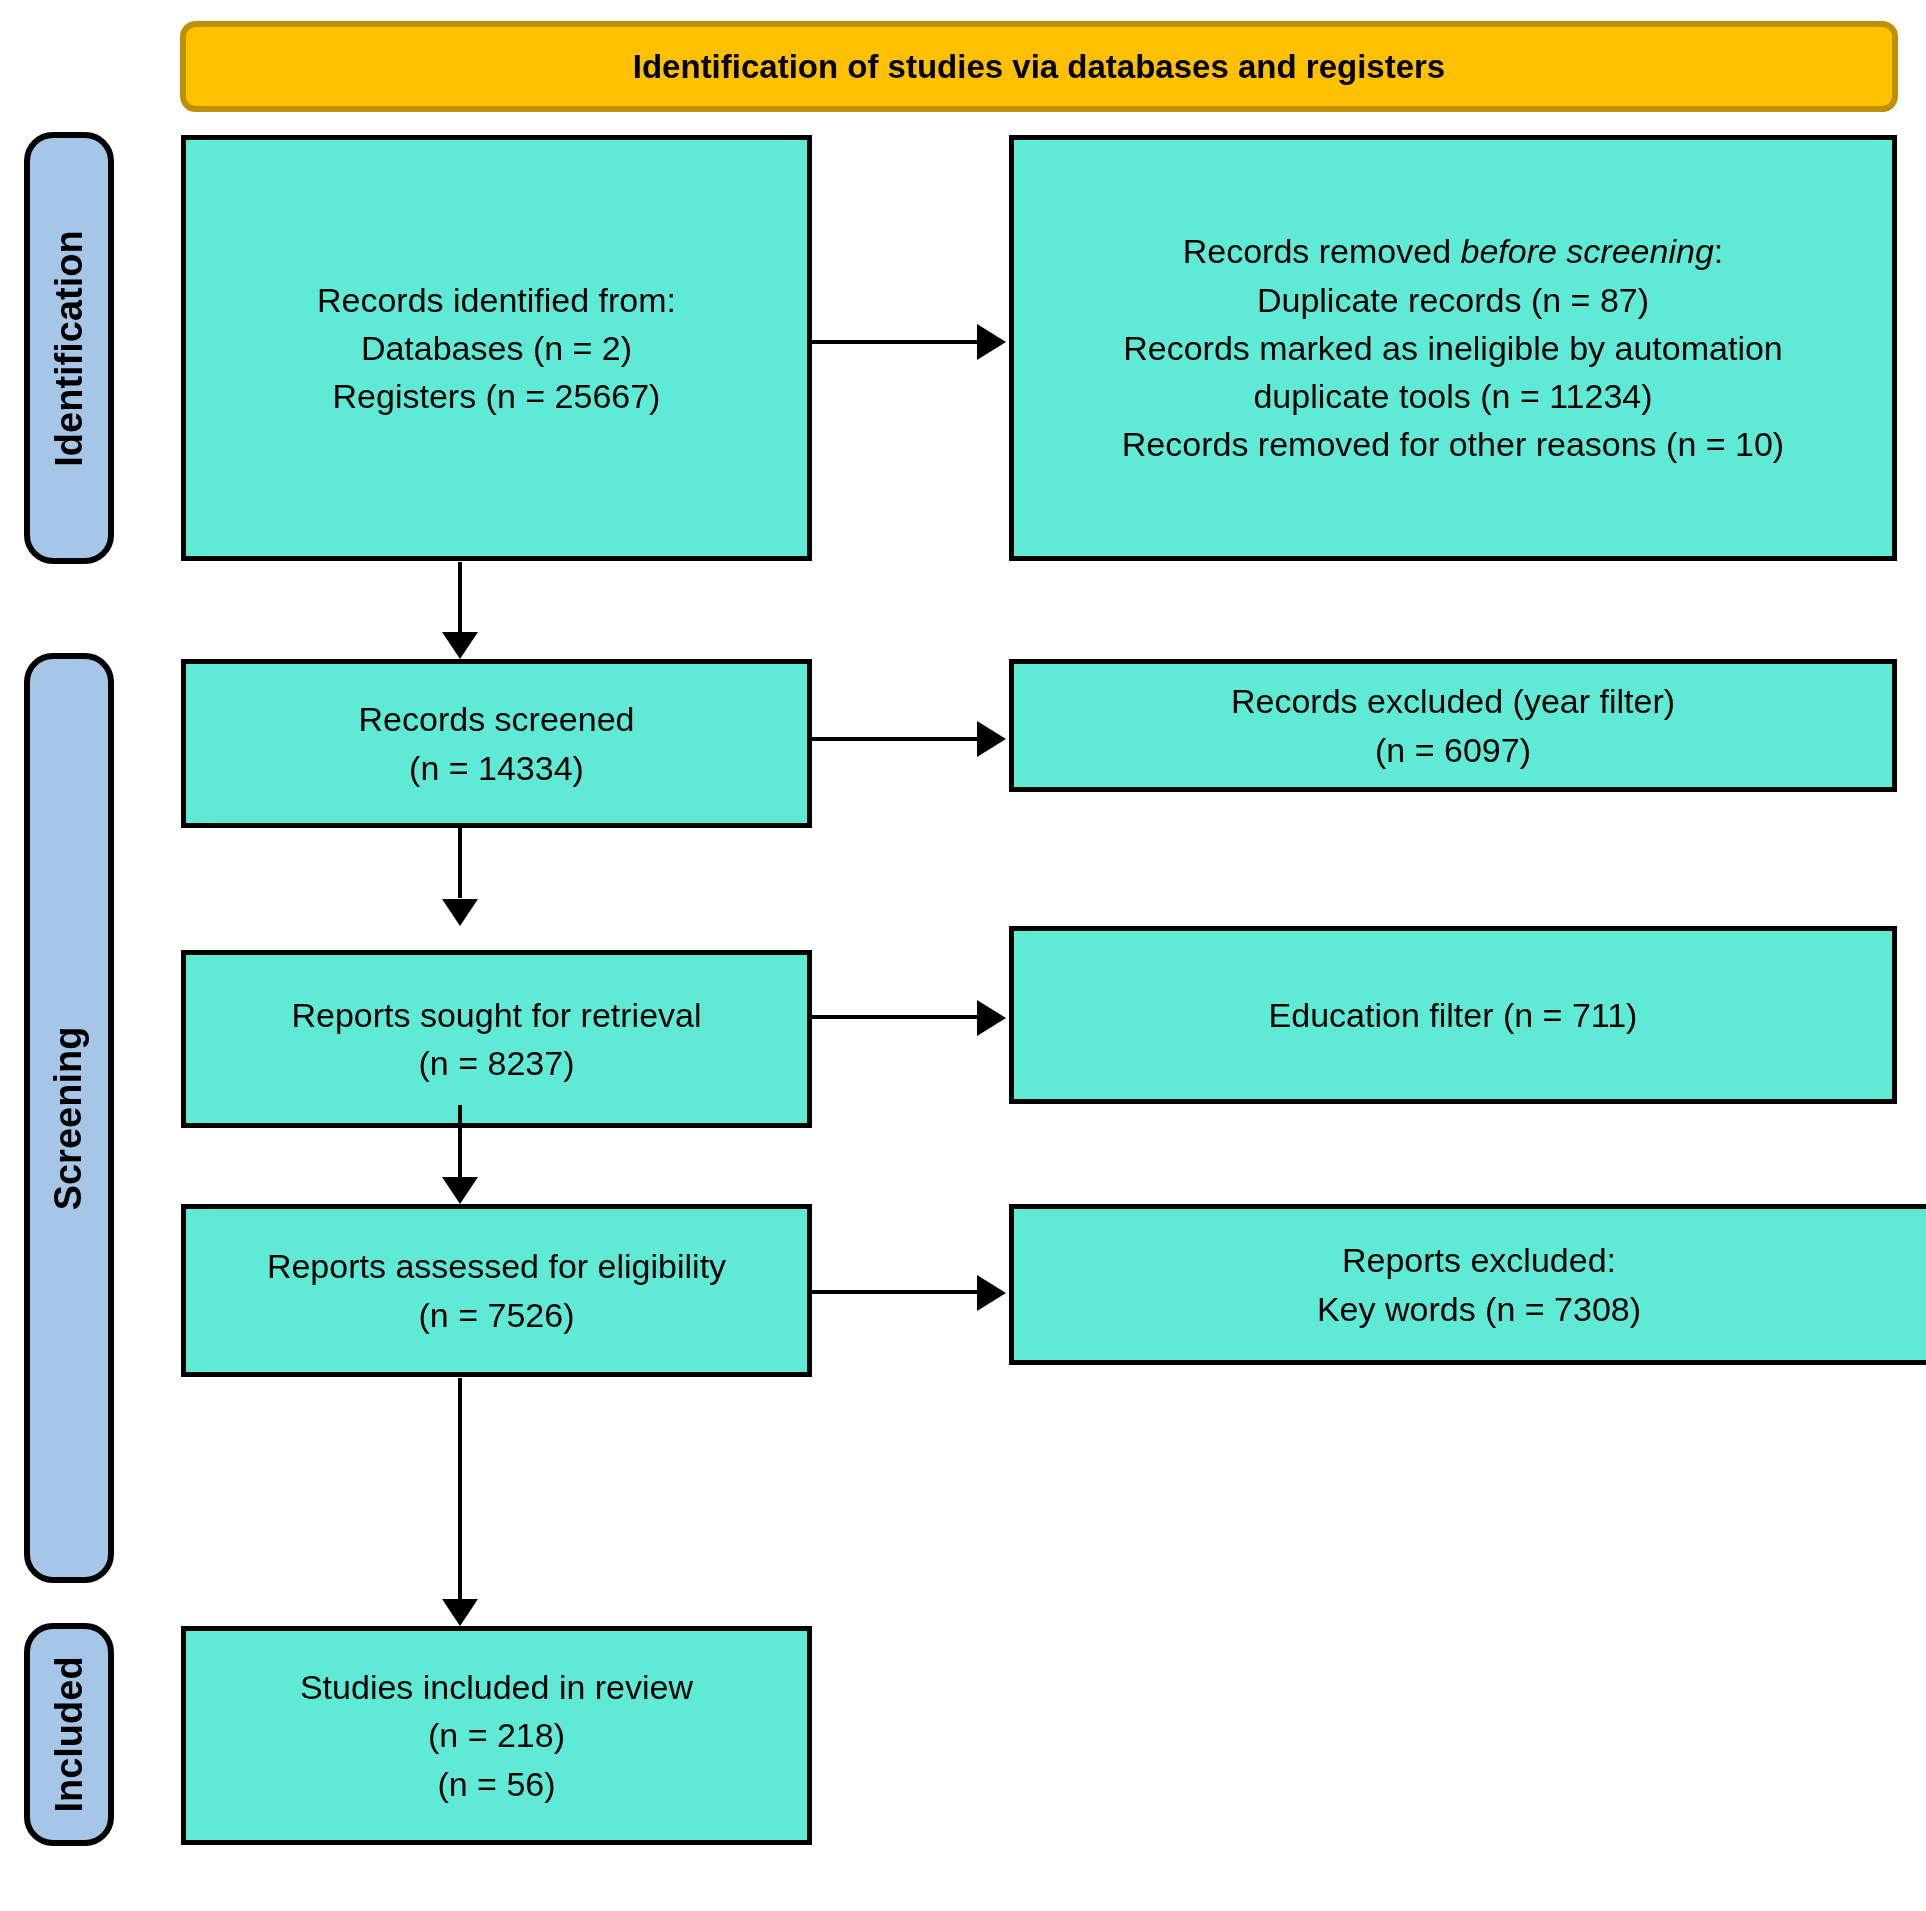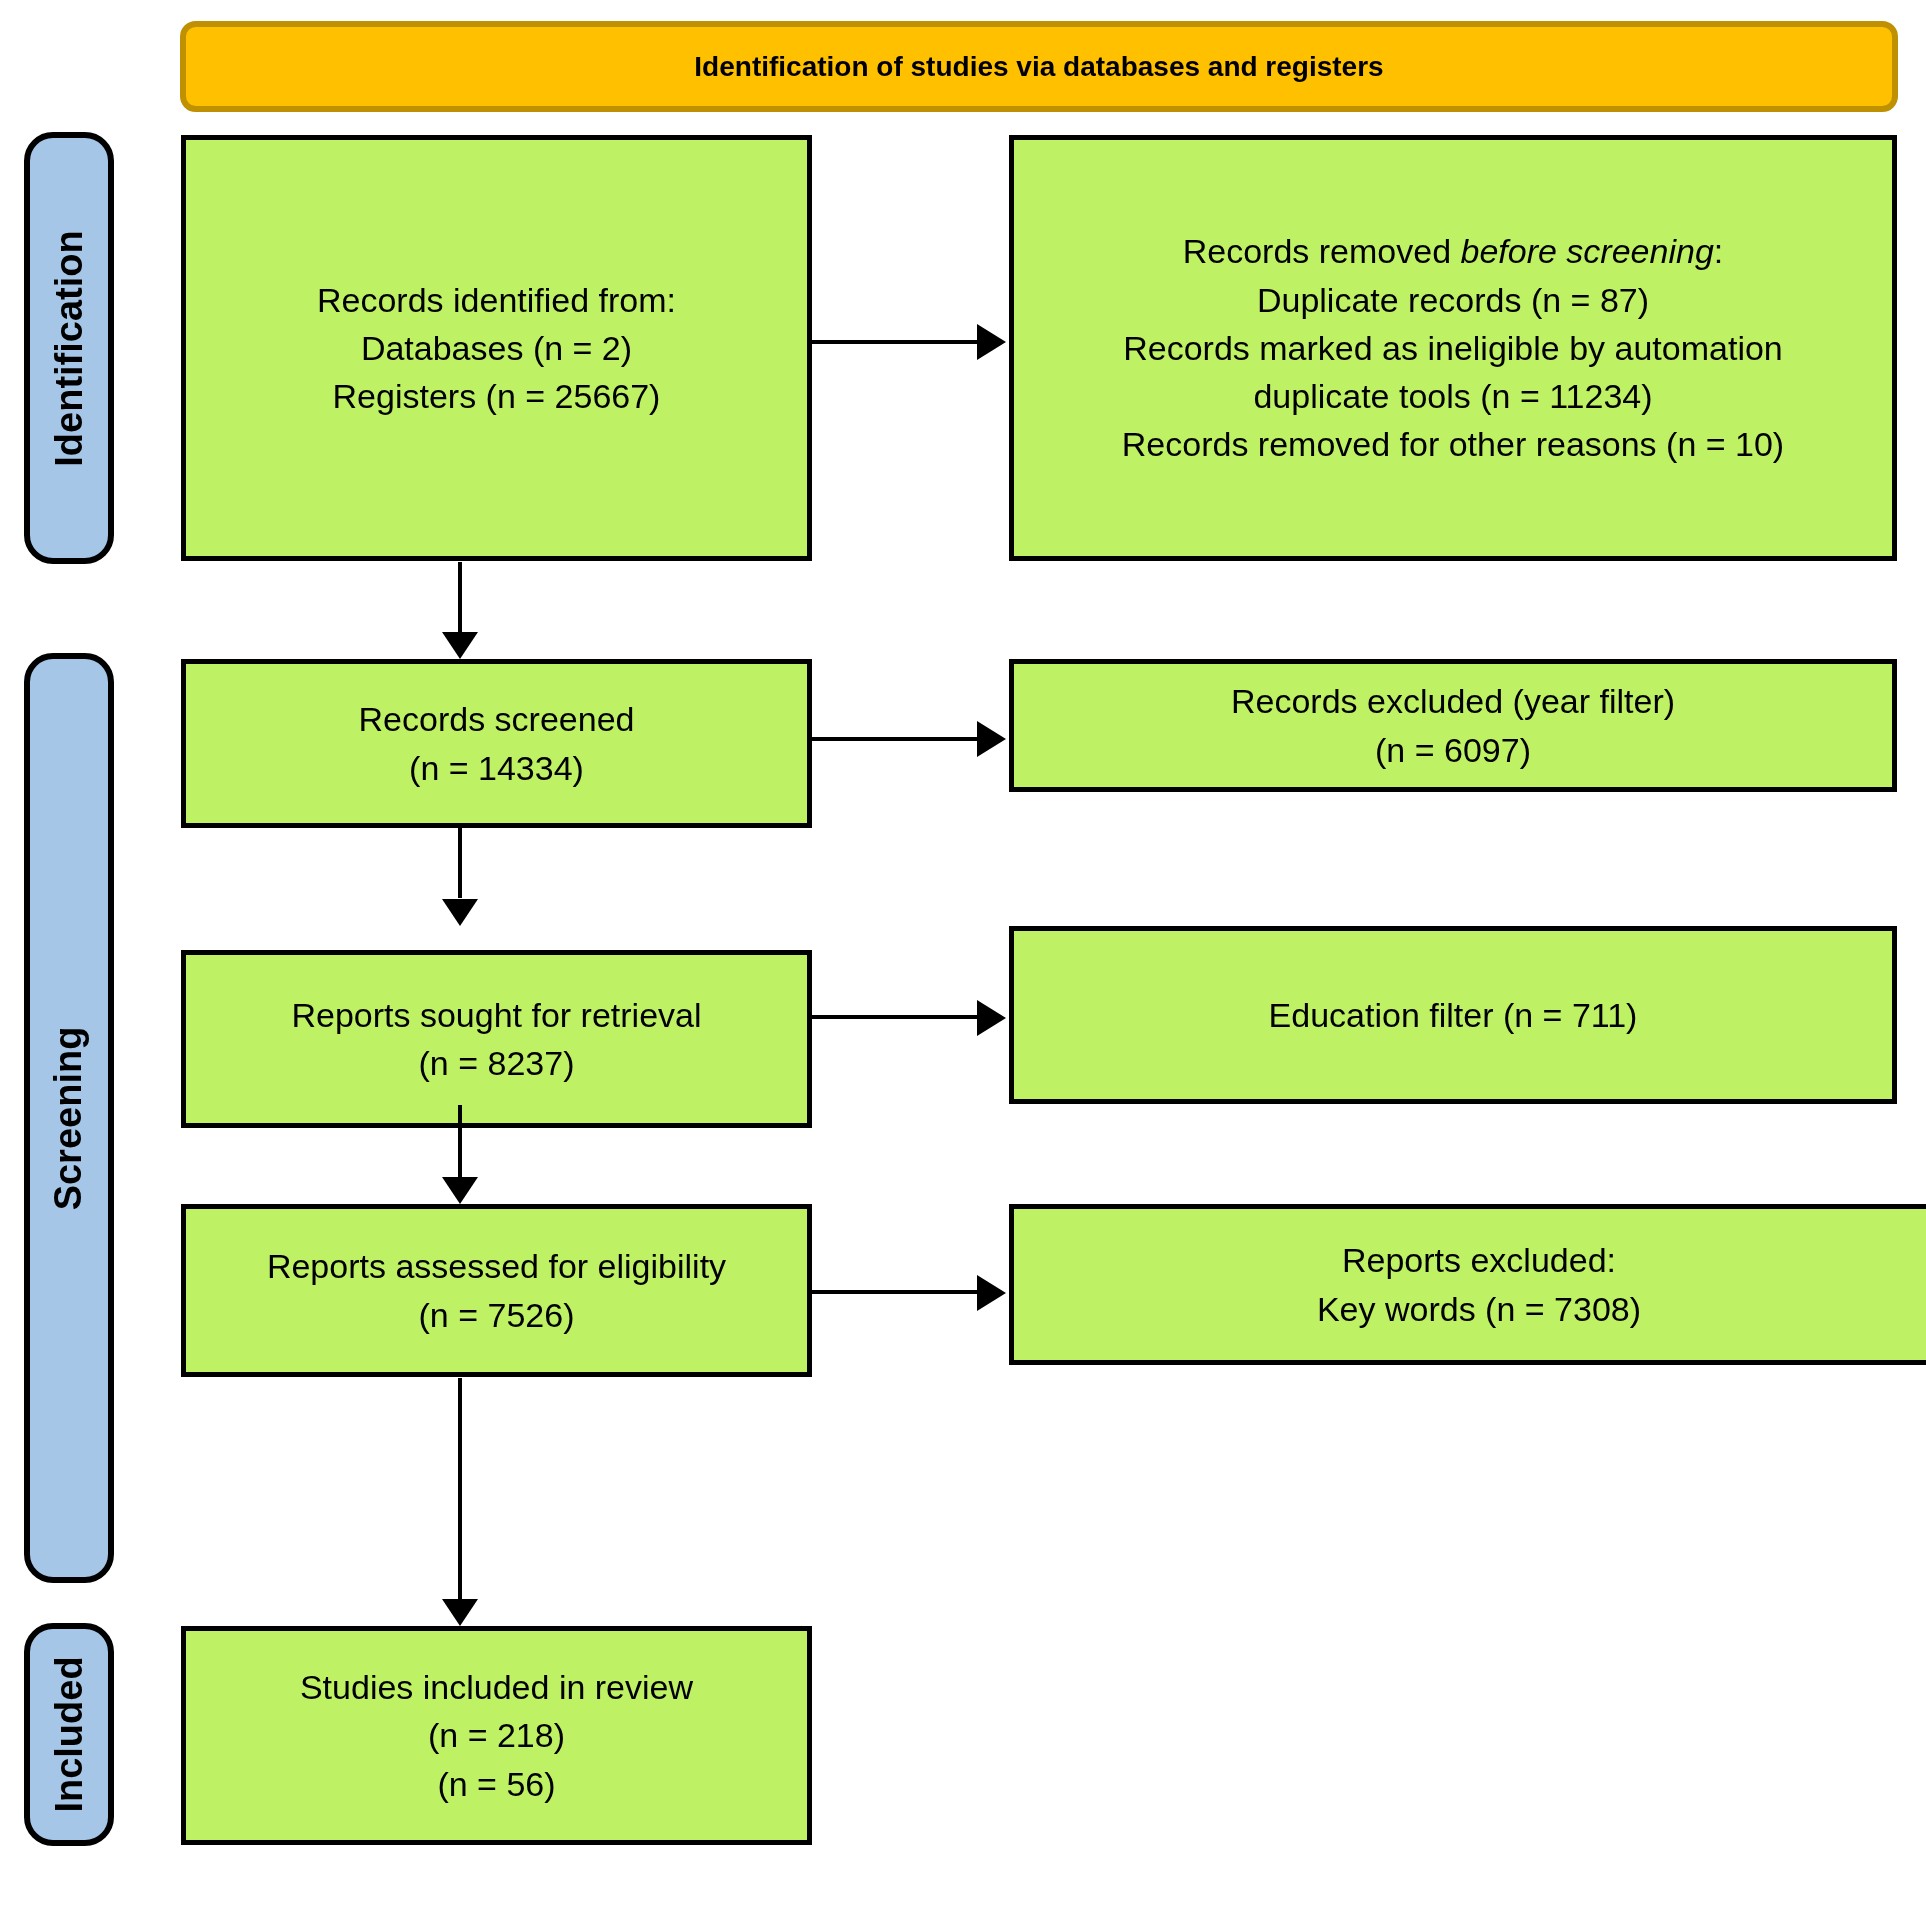--- a/index.html
+++ b/index.html
@@ -17,21 +17,21 @@
     color:#000;
   }
   
   .banner{
     position:absolute;left:180px;top:21px;width:1718px;height:91px;
     background:var(--banner-fill);
     border:6.3px solid var(--banner-border);
     border-radius:15.7px;
     box-sizing:border-box;
     display:flex;align-items:center;justify-content:center;
-    font-size:28px;font-weight:bold;text-align:center;
+    font-size:33px;font-weight:bold;text-align:center;
   }
   
   .stage{
     position:absolute;
     background:var(--stage-fill);
     border:6.3px solid #000;
     border-radius:29px;
     box-sizing:border-box;
     display:flex;align-items:center;justify-content:center;
     overflow:hidden;
@@ -40,21 +40,21 @@
     transform:rotate(-90deg);
     white-space:nowrap;
     font-size:38px;font-weight:bold;
   }
   #stage-identification{left:24px;top:132px;width:90px;height:432px;}
   #stage-screening{left:24px;top:653px;width:90px;height:930px;}
   #stage-included{left:24px;top:1623px;width:90px;height:223px;}
   
   .flowbox{
     position:absolute;
-    background:#bef264;
+    background:#5eead4;
     border:5.2px solid #000;
     box-sizing:border-box;
     display:flex;flex-direction:column;align-items:center;justify-content:center;
     text-align:center;
     font-size:34px;line-height:1.42;
     padding:5.2px 10.5px;
   }
   #box-l1{left:181px;top:135px;width:631px;height:426px;}
   #box-r1{left:1009px;top:135px;width:888px;height:426px;}
   #box-l2{left:181px;top:659px;width:631px;height:169px;}

